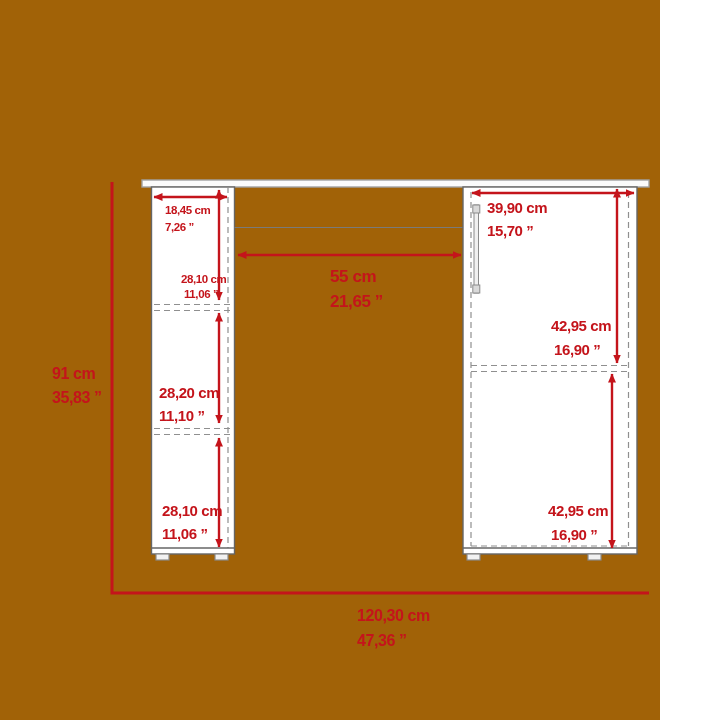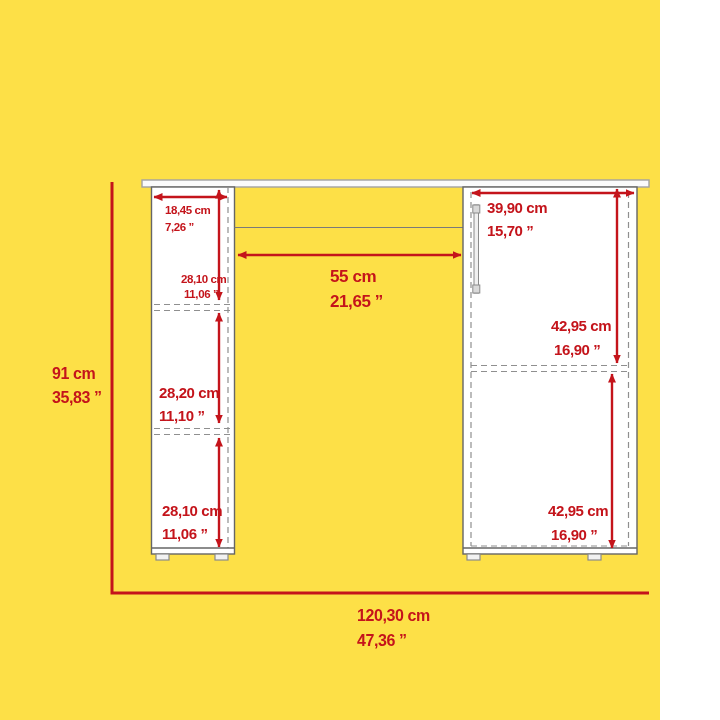--- a/index.html
+++ b/index.html
@@ -1,20 +1,20 @@
 <!DOCTYPE html>
 <html><head>
 <meta charset="utf-8">
 <style>
   html, body { margin: 0; padding: 0; background: #ffffff; }
   .stage {
     position: relative;
     width: 660px;
     height: 720px;
-    background: #fde047;
+    background: #a16207;
     font-family: "Liberation Sans", sans-serif;
     overflow: hidden;
   }
   svg { display: block; }
   .dim-text {
     font-family: "Liberation Sans", sans-serif;
     font-weight: 700;
     letter-spacing: -0.4px;
     fill: #c4141b;
   }

